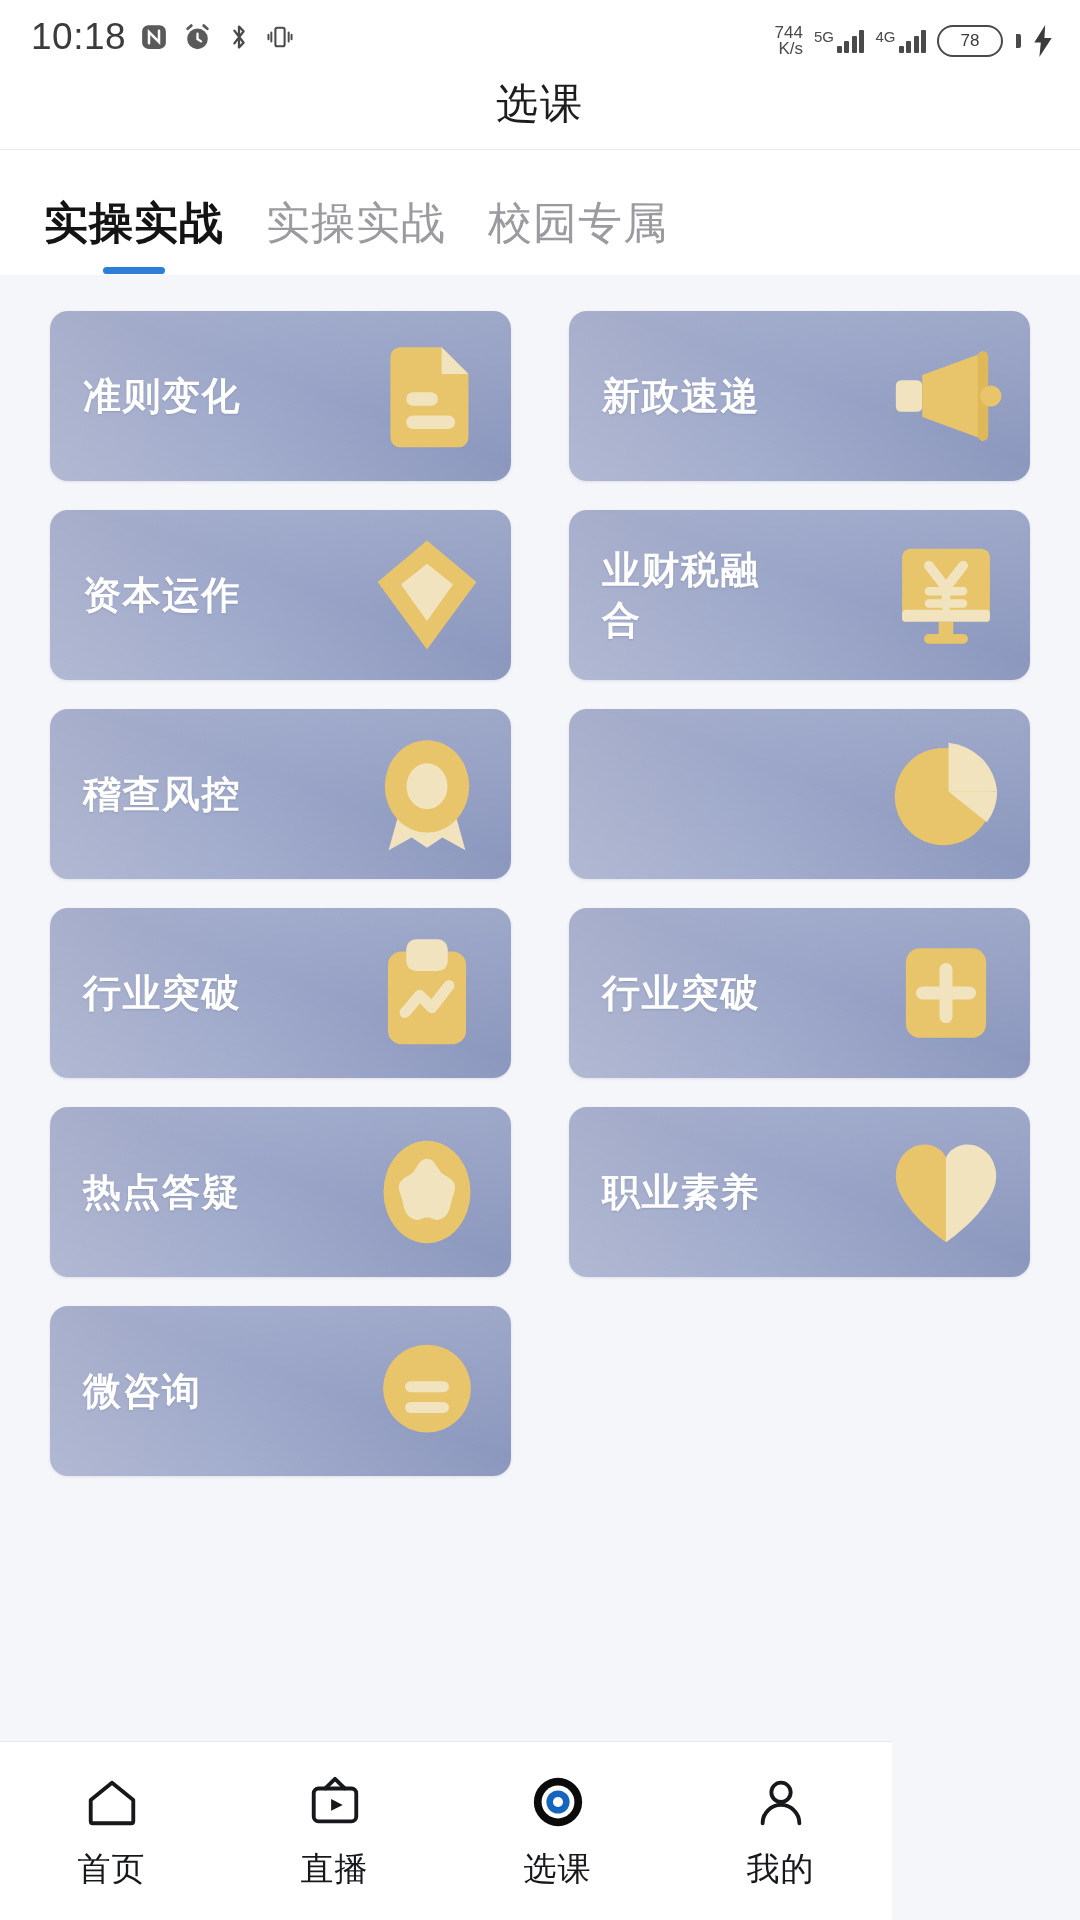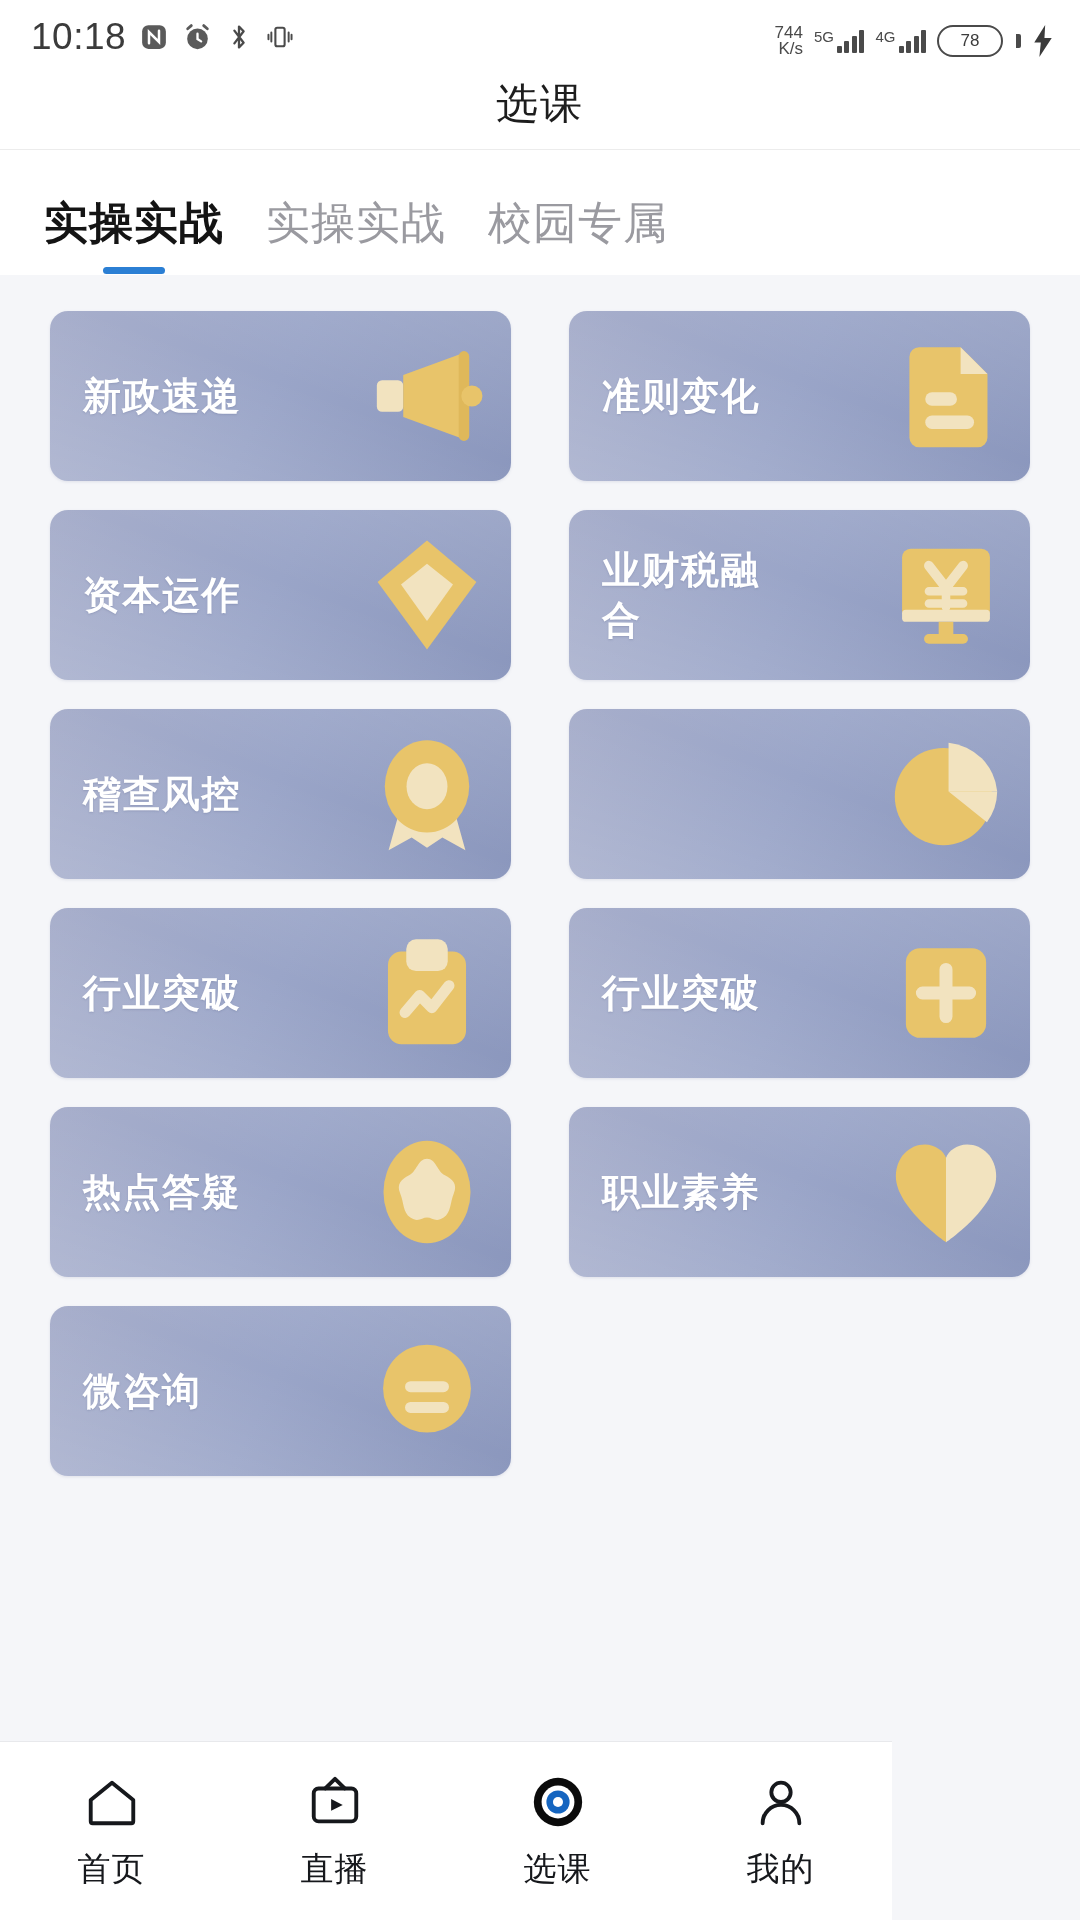--- a/index.html
+++ b/index.html
@@ -180,39 +180,39 @@
     <div class="tab">
       <span class="tab-label">校园专属</span>
       <span class="tab-underline"></span>
     </div>
   </div>
 
   <div class="content">
     <div class="grid">
 
       <div class="card">
+        <div class="card-label">准则变化</div>
+        <div class="card-icon">
+          <svg width="122" height="122" viewBox="0 0 100 100">
+            <path d="M20 10 h42 l22 22 v52 a8 8 0 0 1 -8 8 H28 a8 8 0 0 1 -8 -8 V18 a8 8 0 0 1 8 -8 z" fill="#e8c46a"></path>
+            <path d="M62 10 l22 22 h-22 z" fill="#f2e3bf"></path>
+            <rect x="33" y="47" width="26" height="11" rx="5.5" fill="#f2e3bf"></rect>
+            <rect x="33" y="66" width="40" height="11" rx="5.5" fill="#f2e3bf"></rect>
+          </svg>
+        </div>
+      </div>
+
+      <div class="card">
         <div class="card-label">新政速递</div>
         <div class="card-icon">
           <svg width="132" height="132" viewBox="0 0 100 100">
             <rect x="12" y="38" width="20" height="24" rx="4" fill="#f2e3bf"></rect>
             <path d="M32 34 L76 18 L76 82 L32 66 Z" fill="#e8c46a"></path>
             <rect x="74" y="16" width="8" height="68" rx="4" fill="#dfb85a"></rect>
             <circle cx="84" cy="50" r="8" fill="#e8c46a"></circle>
-          </svg>
-        </div>
-      </div>
-
-      <div class="card">
-        <div class="card-label">准则变化</div>
-        <div class="card-icon">
-          <svg width="122" height="122" viewBox="0 0 100 100">
-            <path d="M20 10 h42 l22 22 v52 a8 8 0 0 1 -8 8 H28 a8 8 0 0 1 -8 -8 V18 a8 8 0 0 1 8 -8 z" fill="#e8c46a"></path>
-            <path d="M62 10 l22 22 h-22 z" fill="#f2e3bf"></path>
-            <rect x="33" y="47" width="26" height="11" rx="5.5" fill="#f2e3bf"></rect>
-            <rect x="33" y="66" width="40" height="11" rx="5.5" fill="#f2e3bf"></rect>
           </svg>
         </div>
       </div>
 
       <div class="card">
         <div class="card-label">资本运作</div>
         <div class="card-icon">
           <svg width="130" height="130" viewBox="0 0 100 100">
             <path d="M50 8 L88 40 L50 92 L12 40 Z" fill="#e8c46a"></path>
             <path d="M50 26 L70 42 L50 70 L30 42 Z" fill="#f2e3bf"></path>

